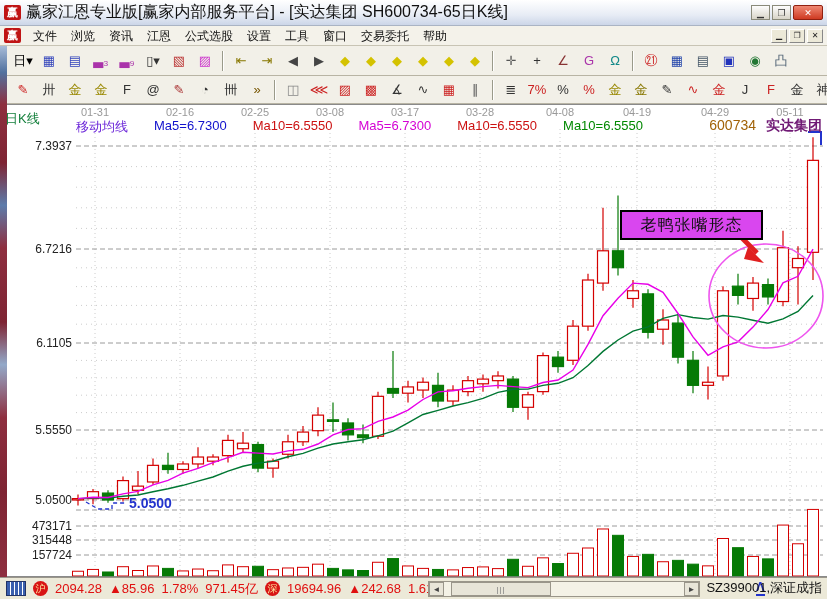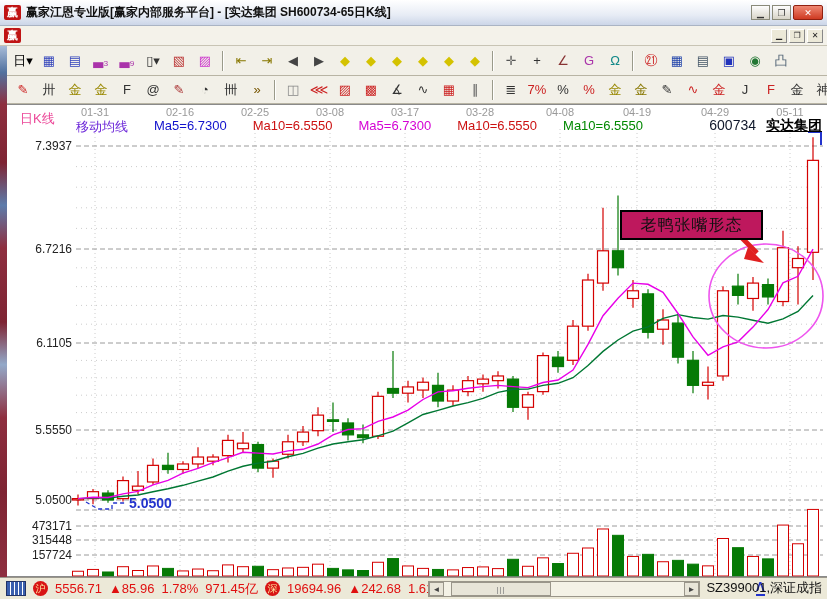--- a/index.html
+++ b/index.html
@@ -5,21 +5,21 @@
   html,body{margin:0;padding:0;}
   body{width:827px;height:599px;overflow:hidden;position:relative;
        font-family:"Liberation Sans","DejaVu Sans",sans-serif;
        background:#ece9d8;border:0;}
   
   #titlebar{position:absolute;left:0;top:0;width:827px;height:26px;
     background:linear-gradient(180deg,#ffffff,#e7ecf5 60%,#ccd6e8);
     border-bottom:1px solid #aab4c4;display:flex;align-items:center;box-sizing:border-box;padding:0 4px;}
   .app-logo{width:17px;height:15px;background:#c01414;color:#fff;font-size:11px;font-weight:bold;
     display:flex;align-items:center;justify-content:center;border-radius:2px;margin-right:5px;flex:0 0 auto;}
-  #title-text{font-size:12px;color:#111;white-space:nowrap;overflow:hidden;flex:1;font-weight:bold;}
+  #title-text{font-size:16px;color:#111;white-space:nowrap;overflow:hidden;flex:1;}
   .winbtn{width:19px;height:15px;margin-left:2px;font-size:9px;display:flex;align-items:center;justify-content:center;
     background:linear-gradient(180deg,#fdfdfd,#d8d4c8);border:1px solid #8a8a7a;color:#333;box-sizing:border-box;}
   .winbtn.close{width:30px;background:linear-gradient(180deg,#ef8873,#ce3a22);color:#fff;font-weight:bold;border:1px solid #902010;border-radius:2px;}
   
   #menubar{position:absolute;left:0;top:26px;width:827px;height:20px;background:#f4f2ea;
     border-bottom:1px solid #c8c4b4;display:flex;align-items:center;padding:0 4px;box-sizing:border-box;}
   .menu-item{font-size:12px;color:#111;padding:2px 7px;cursor:default;}
   #mdi-controls{margin-left:auto;display:flex;}
   .mdibtn{width:16px;height:14px;margin-left:2px;font-size:8px;display:flex;align-items:center;justify-content:center;
     background:#ece9d8;border:1px solid #888;border-top-color:#fff;border-left-color:#fff;color:#222;box-sizing:border-box;}
@@ -29,27 +29,27 @@
   #toolbar1{top:46px;height:30px;}
   #toolbar2{top:76px;height:28px;}
   .tb-btn{min-width:24px;height:23px;display:flex;align-items:center;justify-content:center;
     font-size:13px;border:1px solid #f2f0e8;margin:0 1px;box-sizing:border-box;background:transparent;}
   .tb-sep{width:0;height:20px;border-left:1px solid #9a9a8a;border-right:1px solid #ffffff;margin:0 4px;}
   
   #chart{position:absolute;left:0;top:104px;width:827px;height:473px;background:#ffffff;
     border-top:1px solid #8a8a8a;border-bottom:1px solid #8a8a8a;box-sizing:border-box;}
   #edge-strip{position:absolute;left:0;top:46px;width:7px;height:531px;z-index:5;
     background:linear-gradient(180deg,#a8bcd8 0%,#51719e 5%,#8e2f3f 11%,#7e2433 22%,#5d7cab 30%,#8e2f3f 38%,#7e2433 52%,#93a9c9 60%,#8e2f3f 70%,#7e2433 84%,#8e2f3f 100%);}
-  #kmode{position:absolute;left:20px;top:5px;font-size:13px;color:#ec4899;z-index:3;}
+  #kmode{position:absolute;left:5px;top:5px;font-size:13px;color:#15803d;z-index:3;}
   #legend{position:absolute;left:76px;top:13px;display:flex;gap:26px;font-size:13px;z-index:3;white-space:nowrap;}
   #stockid{position:absolute;right:5px;top:12px;font-size:14px;z-index:3;white-space:nowrap;}
-  #stock-code{color:#0f172a;margin-right:10px;}
-  #stock-name{color:#000000;font-weight:bold;text-decoration:underline;}
+  #stock-code{color:#a16207;margin-right:10px;}
+  #stock-name{color:#701a75;font-weight:bold;}
   #pattern-box{position:absolute;left:620px;top:105px;width:139px;height:26px;border:2px solid #000;
-    background:#be185d;z-index:4;display:flex;align-items:center;justify-content:center;
+    background:#d946ef;z-index:4;display:flex;align-items:center;justify-content:center;
     font-size:16px;color:#111;letter-spacing:1px;}
   svg text{font-family:"Liberation Sans","DejaVu Sans",sans-serif;}
   
   #statusbar{position:absolute;left:0;top:577px;width:827px;height:22px;background:#ece9d8;
     border-top:1px solid #9a968a;box-sizing:border-box;font-size:13px;}
   #sb-left{position:absolute;left:6px;top:0;height:21px;display:flex;align-items:center;gap:7px;color:#e01010;white-space:nowrap;}
   .mkt-icon{width:15px;height:15px;border-radius:50%;background:#d81414;color:#ffe9a0;font-size:10px;
     display:flex;align-items:center;justify-content:center;flex:0 0 auto;}
   #kbd-icon{width:18px;height:13px;border:1px solid #223366;background:
     repeating-linear-gradient(90deg,#3a5fae 0 3px,#fff 3px 4px),#3a5fae;flex:0 0 auto;}
@@ -69,20 +69,21 @@
 <div id="titlebar">
   <div class="app-logo">赢</div>
   <div id="title-text">赢家江恩专业版[赢家内部服务平台] - [实达集团  SH600734-65日K线]</div>
   <div class="winbtn">▁</div>
   <div class="winbtn">❐</div>
   <div class="winbtn close">✕</div>
 </div>
 
 <div id="menubar">
   <div class="app-logo">赢</div>
+  <span id="menu-items"><span class="menu-item">文件</span><span class="menu-item">浏览</span><span class="menu-item">资讯</span><span class="menu-item">江恩</span><span class="menu-item">公式选股</span><span class="menu-item">设置</span><span class="menu-item">工具</span><span class="menu-item">窗口</span><span class="menu-item">交易委托</span><span class="menu-item">帮助</span></span>
   <div id="mdi-controls">
     <div class="mdibtn">▁</div>
     <div class="mdibtn">❐</div>
     <div class="mdibtn">✕</div>
   </div>
 </div>
 
 <div id="toolbar1" class="toolbar">
     <div class="tb-btn" style="color: rgb(0, 0, 0);">日▾</div>
     <div class="tb-btn" style="color: rgb(51, 68, 187);">▦</div>
@@ -382,21 +383,21 @@
       <line x1="0" y1="472" x2="827" y2="472" stroke="#8a8a8a" stroke-width="1"></line>
     </svg>
 </div>
 
 <div id="edge-strip"></div>
 
 <div id="statusbar">
   <div id="sb-left">
     <span id="kbd-icon"></span>
     <span class="mkt-icon">沪</span>
-    <span>5556.71</span>
+    <span>2094.28</span>
     <span>▲85.96</span>
     <span>1.78%</span>
     <span>971.45亿</span>
     <span class="mkt-icon">深</span>
     <span>19694.96</span>
     <span>▲242.68</span>
     <span>1.61%</span>
     <span>987.58亿</span>
   </div>
   <div id="sb-scroll">

